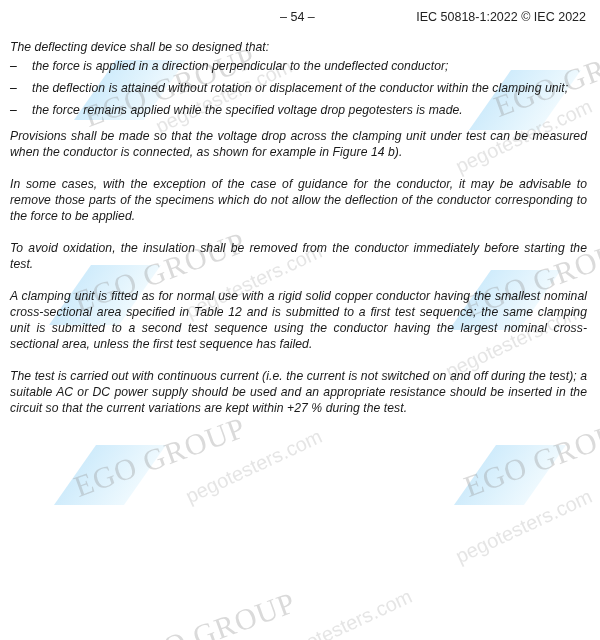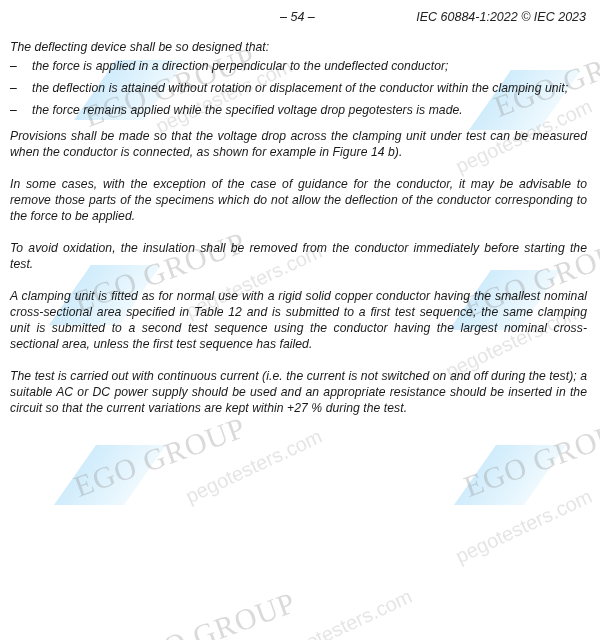--- a/index.html
+++ b/index.html
@@ -4,21 +4,21 @@
 <style>
   html, body { margin: 0; padding: 0; background: #ffffff; }
   body {
     width: 600px; height: 640px; overflow: hidden; position: relative;
     font-family: "Liberation Sans", "DejaVu Sans", sans-serif;
     color: #1a1a1a;
   }
   .page { position: absolute; left: 0; top: 0; width: 600px; height: 640px; }
   .header {
     position: absolute; top: 6px; left: 0; width: 600px; height: 20px;
-    font-size: 12.5px; color: #222; font-style: italic;
+    font-size: 12.5px; color: #222;
   }
   .header .pageno { position: absolute; left: 280px; top: 4px; }
   .header .docid { position: absolute; right: 14px; top: 4px; }
   .body-text {
     position: absolute; left: 10px; top: 39px; width: 577px;
     font-style: italic; font-size: 12.2px; line-height: 16px; letter-spacing: 0.05px;
   }
   .body-text p { margin: 0 0 16px 0; text-align: justify; }
   .body-text p.intro { margin-bottom: 3px; }
   .dash-list { margin: 0 0 10px 0; padding: 0; list-style: none; }
@@ -70,21 +70,21 @@
 
   <div class="wm wm-logo" style="left:475px;top:445px;"></div>
   <div class="wm wm-group" style="left:460px;top:440px;">EGO GROUP</div>
   <div class="wm wm-site" style="left:450px;top:515px;">pegotesters.com</div>
 
   <div class="wm wm-group" style="left:120px;top:615px;">EGO GROUP</div>
   <div class="wm wm-site" style="left:270px;top:615px;">pegotesters.com</div>
 
   <div class="header">
     <span class="pageno">– 54 –</span>
-    <span class="docid">IEC 60884-1:2022 © IEC 2023</span>
+    <span class="docid">IEC 50818-1:2022 © IEC 2022</span>
   </div>
 
   <div class="body-text">
     <p class="intro">The deflecting device shall be so designed that:</p>
 
     <ul class="dash-list">
       <li>
         <span class="dash">–</span>
         <span>the force is applied in a direction perpendicular to the undeflected conductor;</span>
       </li>

